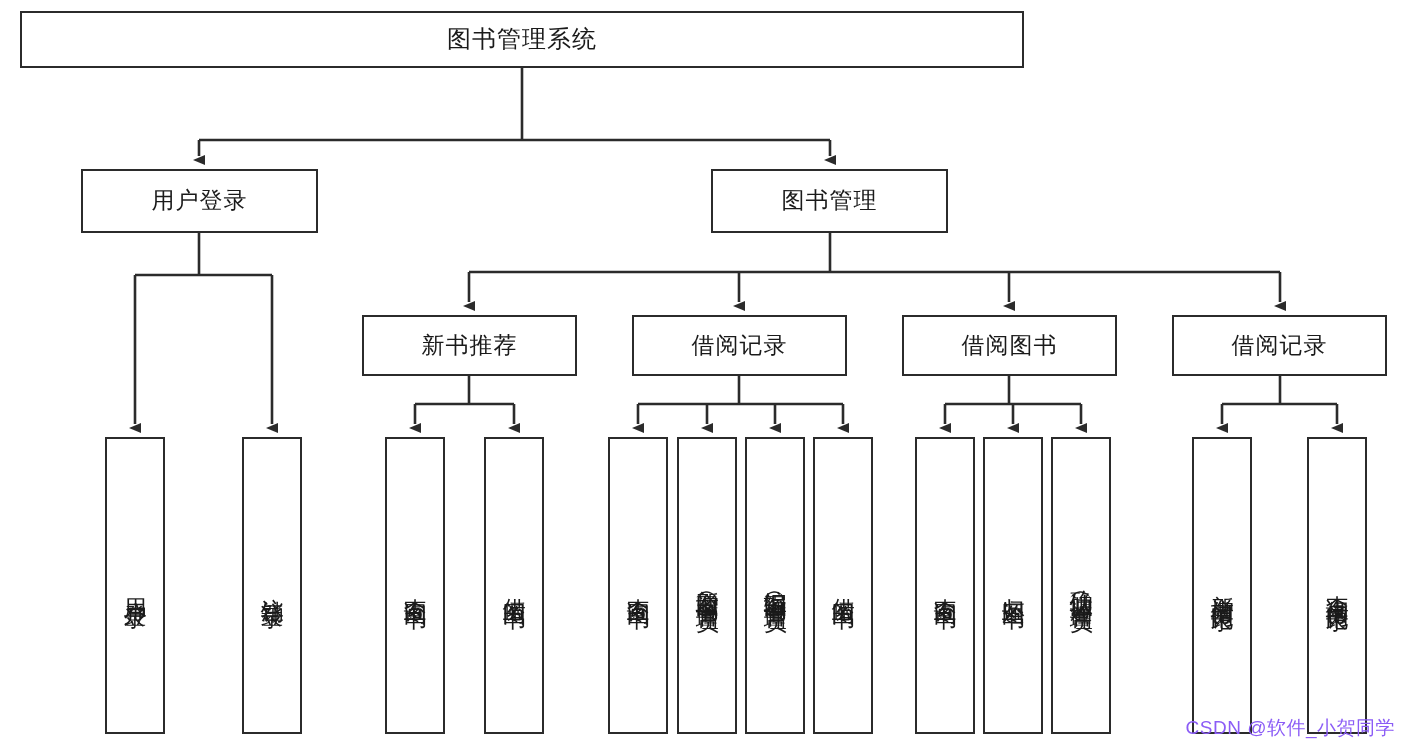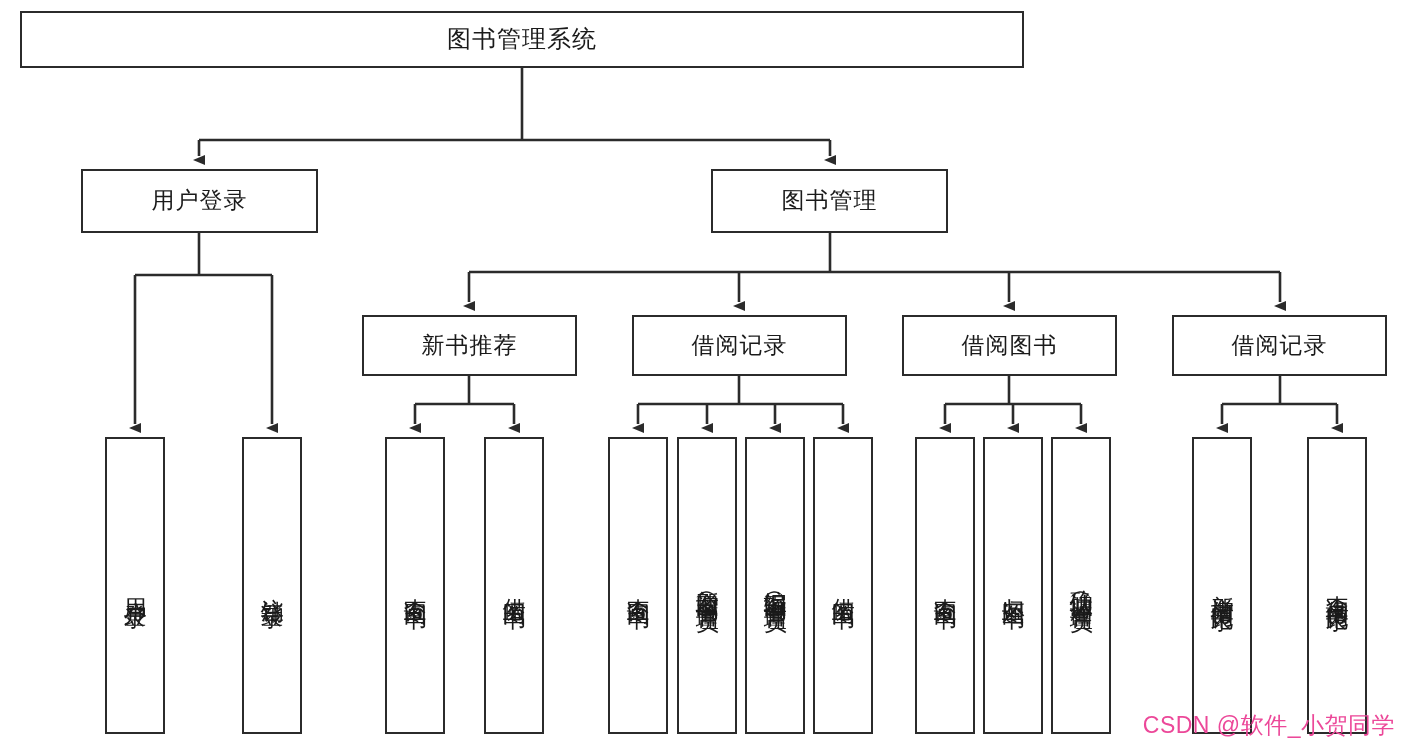--- a/index.html
+++ b/index.html
@@ -62,22 +62,22 @@
     text-orientation: upright;
     font-size: 23px;
     letter-spacing: 3px;
     line-height: 1.1;
     white-space: nowrap;
   }
   .watermark {
     position: absolute;
     right: 10px;
     bottom: 6px;
-    font-size: 23px;
-    color: #ec4899;
+    font-size: 19px;
+    color: #8b5cf6;
     letter-spacing: 0.5px;
     z-index: 5;
     white-space: nowrap;
   }
 </style>
 </head>
 <body>
 
 <div id="diagram-root">
 

